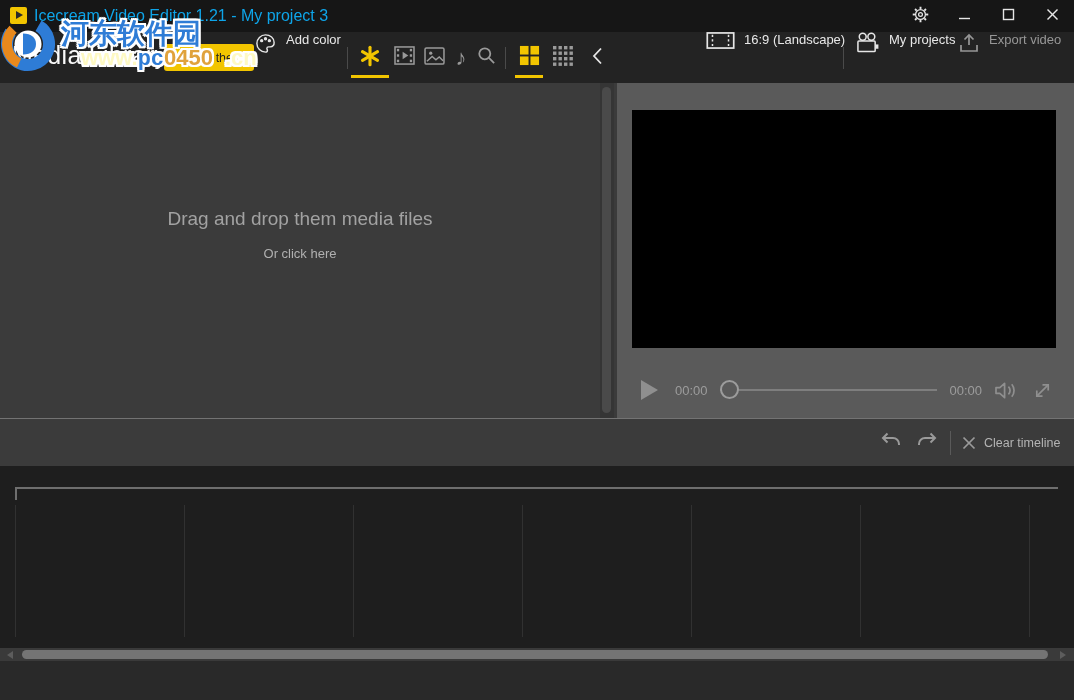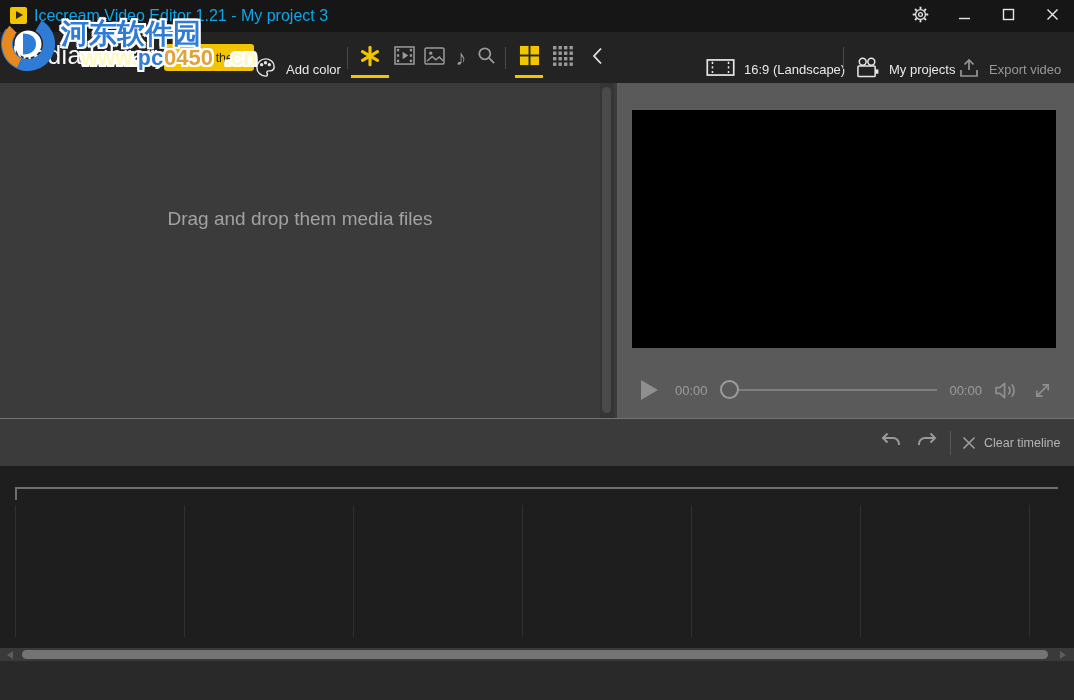--- a/index.html
+++ b/index.html
@@ -14,21 +14,21 @@
   .win-title{position:absolute;left:34px;top:0;line-height:32px;font-size:16px;color:#0ea5e9;white-space:nowrap;}
   .win-btns{position:absolute;right:0;top:0;height:32px;display:flex;}
   .win-btn{width:44px;height:32px;display:flex;align-items:center;justify-content:center;cursor:pointer;}
   
   .toolbar{position:absolute;left:0;top:32px;width:1074px;height:51px;background:#232323;}
   .panel-title{position:absolute;left:12px;top:9px;font-size:25px;color:#fafafa;letter-spacing:.3px;white-space:nowrap;}
   .add-files-btn{position:absolute;left:164px;top:12px;height:27px;background:#f2c500;border:none;border-radius:3px;
     display:flex;align-items:center;padding:0 11px;gap:5px;cursor:pointer;}
   .add-files-btn .plus{font-size:17px;font-weight:bold;color:#1f1f1f;line-height:1;}
   .add-files-btn .lbl{font-size:12.5px;color:#1f1f1f;}
-  .tool-group{position:absolute;top:12px;height:51px;display:flex;align-items:center;}
+  .tool-group{position:absolute;top:0;height:51px;display:flex;}
   .tool-label{font-size:13px;color:#e8e8e8;white-space:nowrap;}
   .tool-label.dim{color:#979797;}
   .vsep{position:absolute;top:15px;width:1px;height:22px;background:#4a4a4a;}
   .tab{position:absolute;top:0;height:51px;display:flex;align-items:center;justify-content:center;cursor:pointer;}
   .tab.active:after{content:"";position:absolute;left:50%;transform:translateX(-50%);bottom:5px;width:38px;height:3px;background:#f2c500;}
   .tab.active.small:after{width:28px;}
   
   .main{position:absolute;left:0;top:83px;width:1074px;height:335px;}
   .library{position:absolute;left:0;top:0;width:617px;height:335px;background:#3b3b3b;cursor:pointer;}
   .dropzone{position:absolute;left:0;top:122px;width:600px;text-align:center;}
@@ -268,20 +268,21 @@
       </span>
       <span class="tool-label">My projects</span>
     </div>
   </div>
 
   <div class="main">
 
     <div class="library">
       <div class="dropzone">
         <div class="dz-line">Drag and drop them media files</div>
+        <div class="dz-action">Or click here</div>
       </div>
       <div class="vscroll">
         <div class="vscroll-thumb"></div>
       </div>
     </div>
 
     <div class="preview">
       <div class="video"></div>
       <div class="pcontrols">
         <span class="picon">

